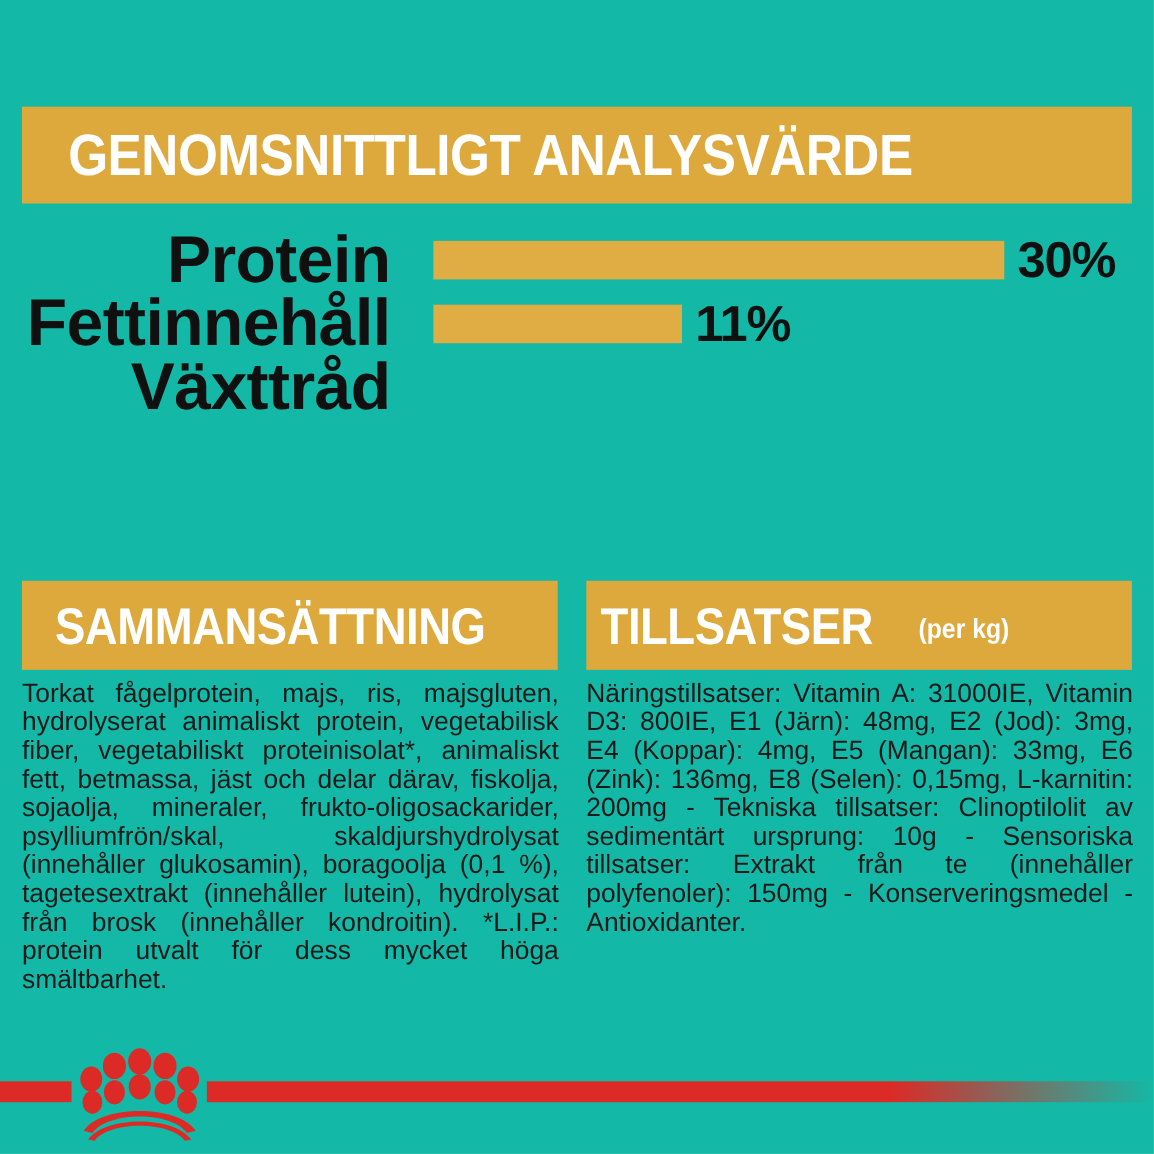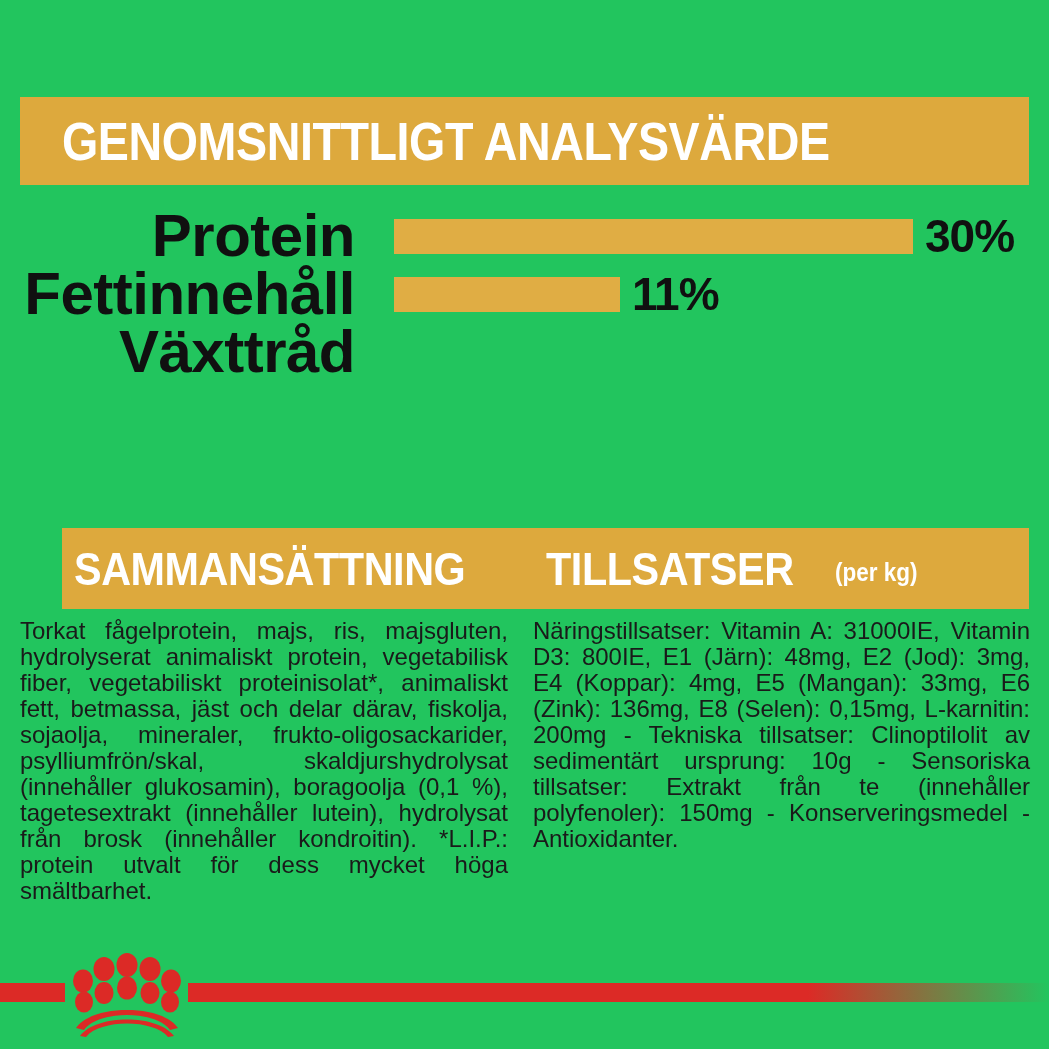--- a/index.html
+++ b/index.html
@@ -4,21 +4,21 @@
 <style>
   html, body {
     margin: 0;
     padding: 0;
     background: #ffffff;
   }
   #page {
     position: relative;
     width: 1049px;
     height: 1049px;
-    background: #22c55e;
+    background: #14b8a6;
     overflow: hidden;
     font-family: "Liberation Sans", sans-serif;
   }
 
   
   .banner {
     position: absolute;
     background: #dda93d;
     display: flex;
     align-items: center;
@@ -43,22 +43,21 @@
   }
   #banner-analysis .banner-title {
     font-size: 53px;
   }
 
   #banner-composition {
     left: 20px;
     top: 528px;
     width: 487px;
     height: 81px;
-    padding-left: 12px;
-    margin-left: 42px;
+    padding-left: 30px;
   }
   #banner-composition .banner-title {
     font-size: 47px;
   }
 
   #banner-additives {
     left: 533px;
     top: 528px;
     width: 496px;
     height: 81px;

